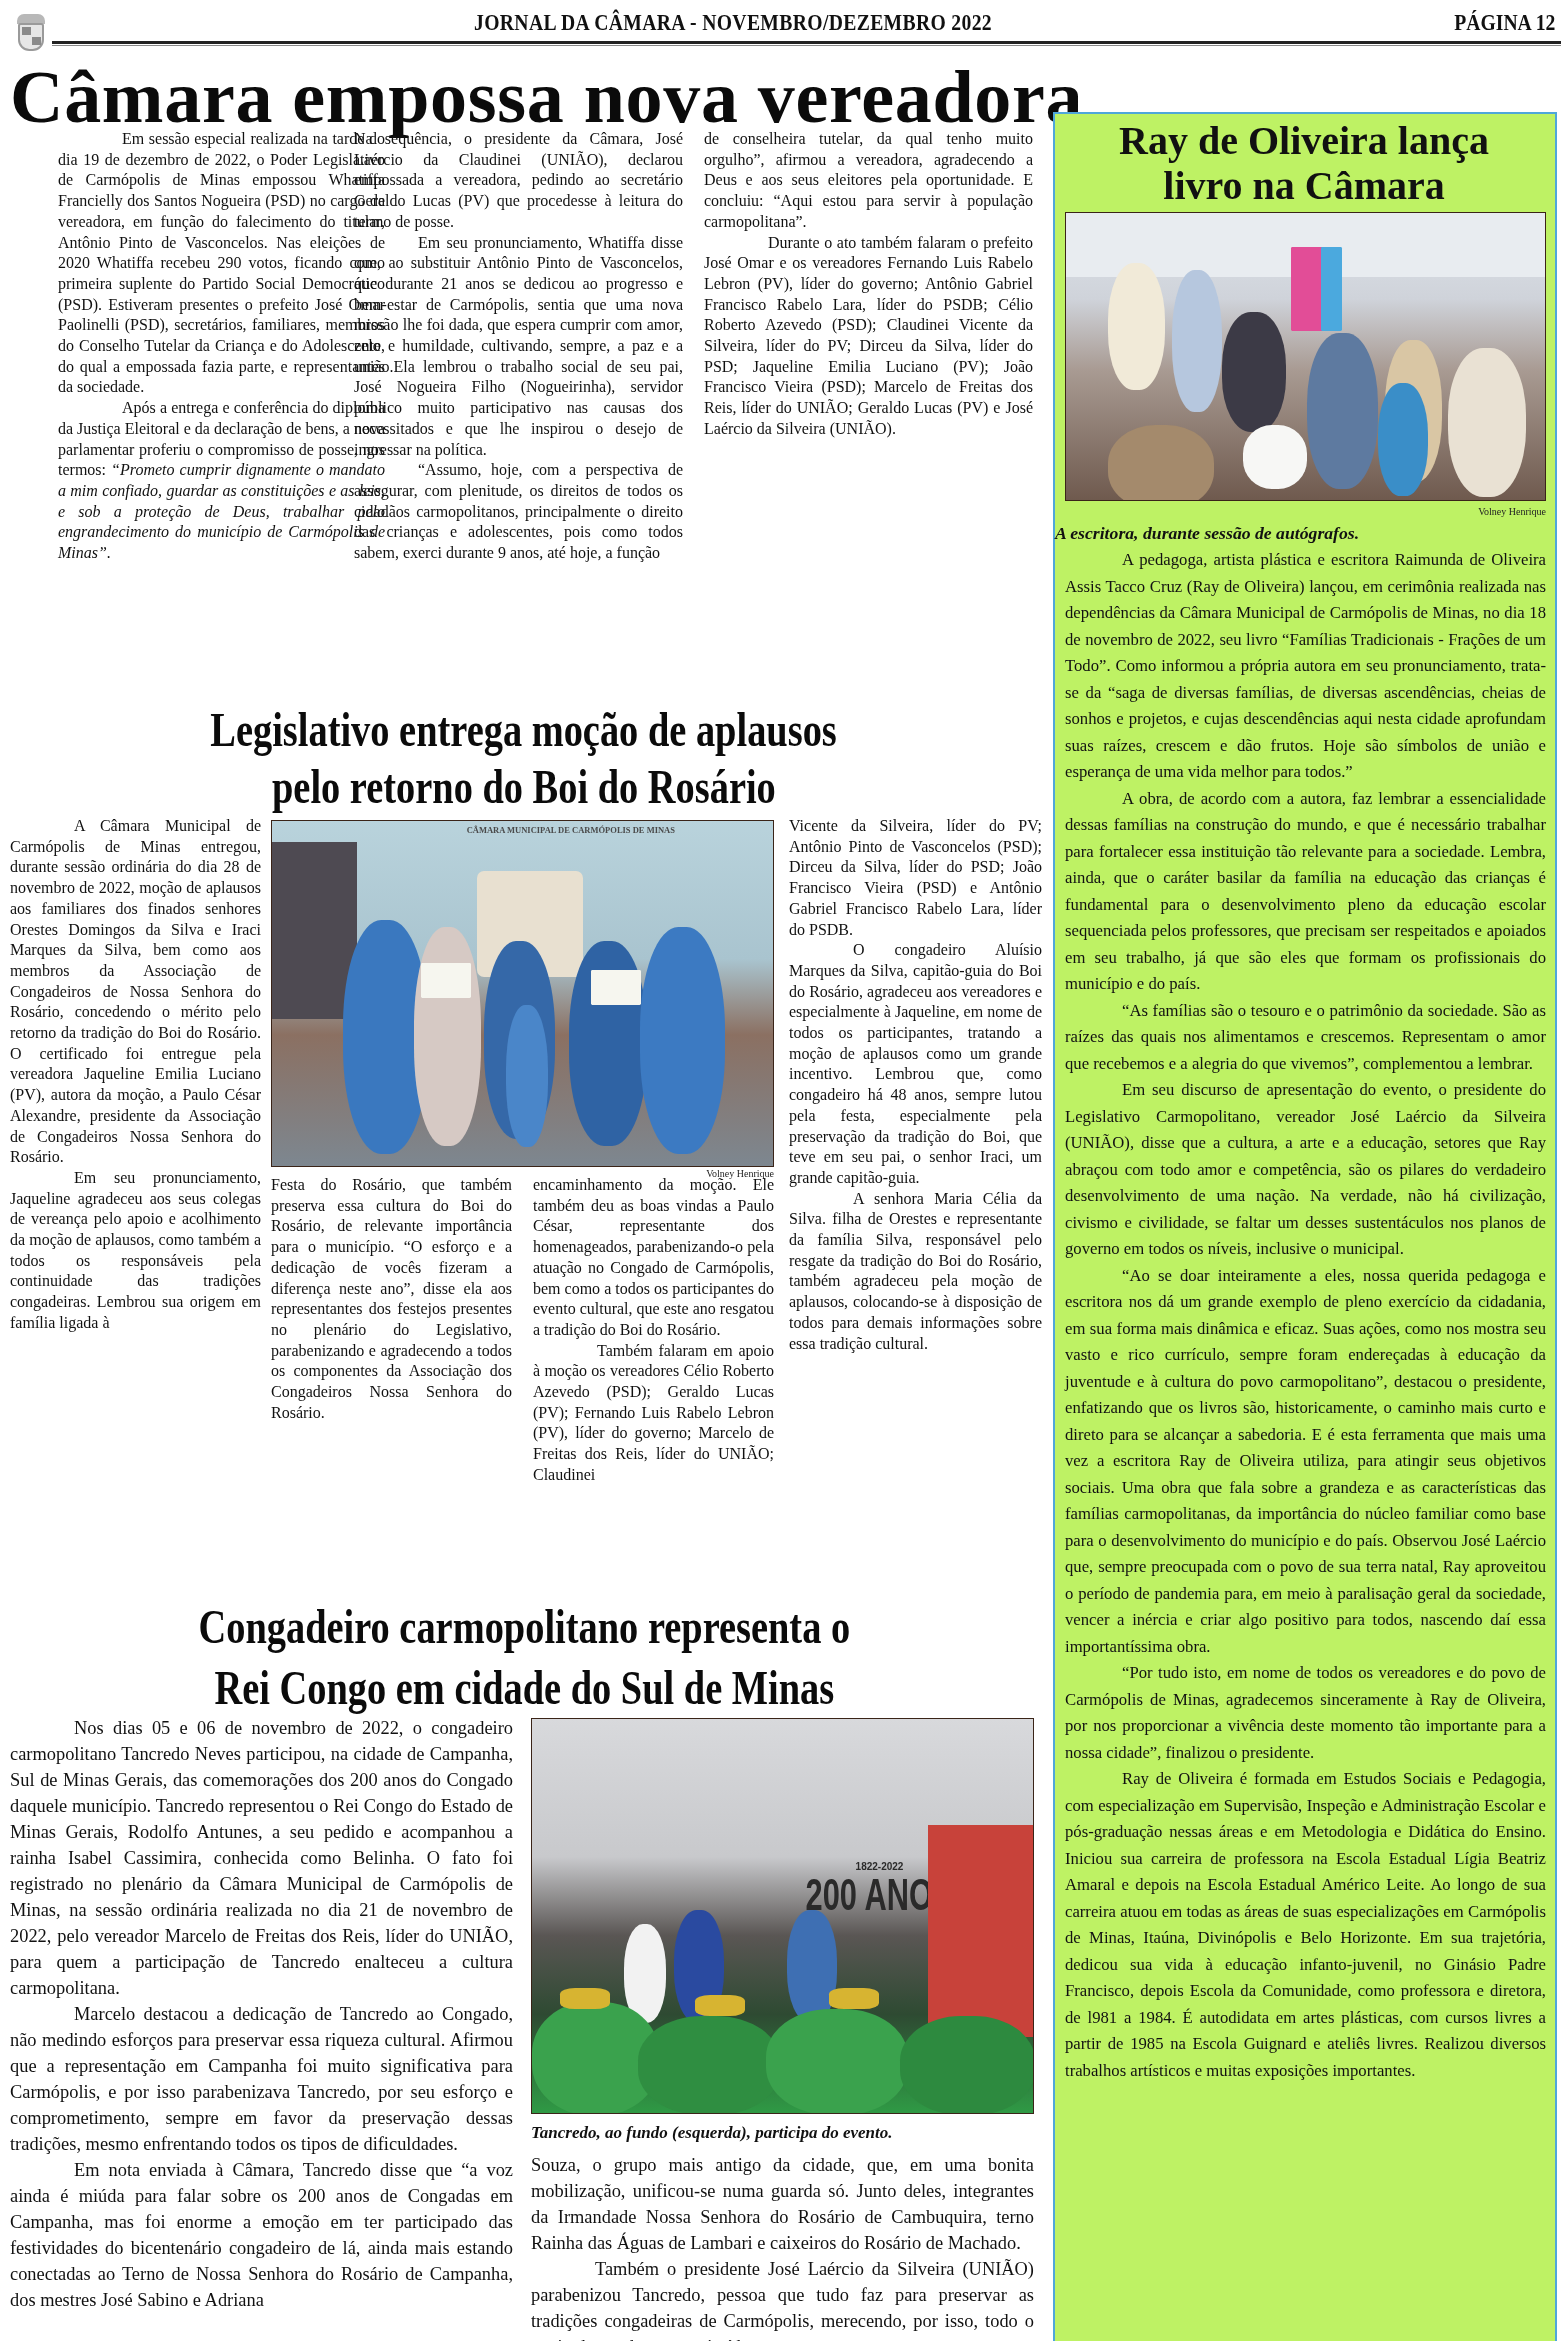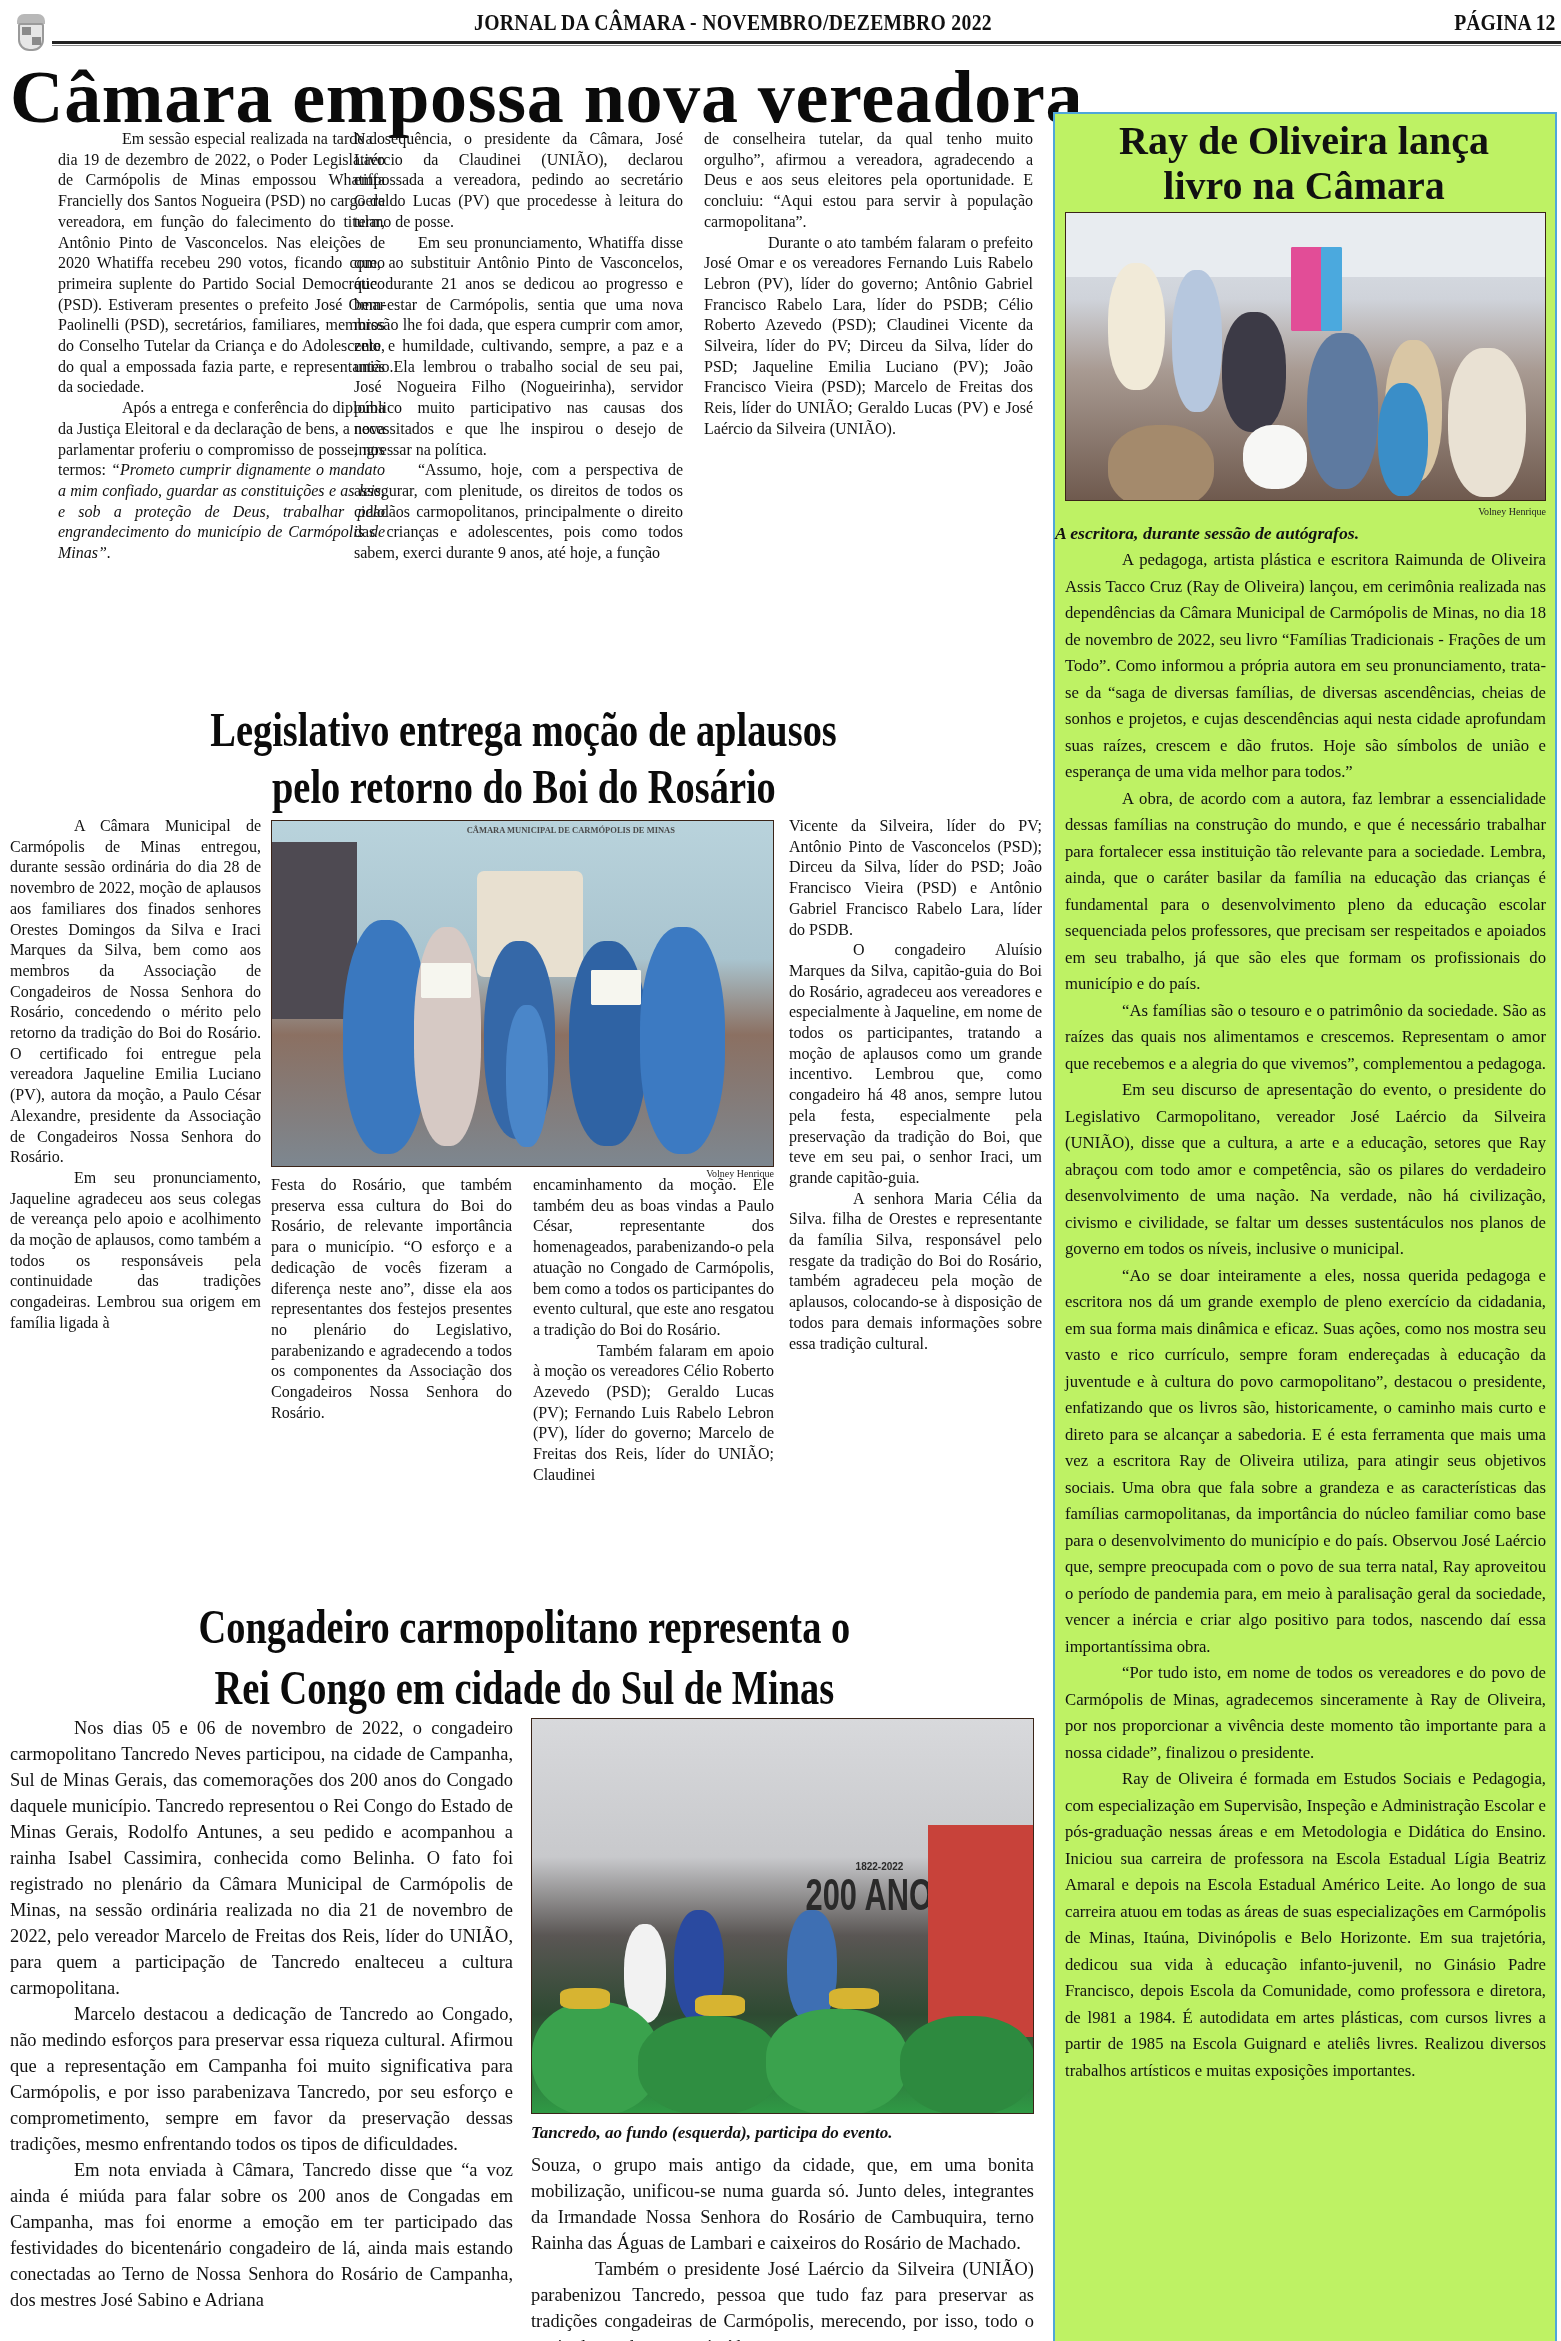--- a/index.html
+++ b/index.html
@@ -106,21 +106,21 @@
     <div class="blob" style="left:382px;top:135px;width:78px;height:149px;background:#e9e1d3;"></div>
     <div class="blob" style="left:312px;top:170px;width:50px;height:113px;background:#3a8ec8;"></div>
     <div class="blob" style="left:42px;top:212px;width:106px;height:85px;background:#a48a6c;"></div>
     <div class="blob" style="left:177px;top:212px;width:64px;height:64px;background:#f7f7f5;"></div>
   </div>
   <div class="credit sb-credit">Volney Henrique</div>
   <div class="caption sb-caption">A escritora, durante sessão de autógrafos.</div>
   <div class="col sb-text" id="sbtext">
       <p>A pedagoga, artista plástica e escritora Raimunda de Oliveira Assis Tacco Cruz (Ray de Oliveira) lançou, em cerimônia realizada nas dependências da Câmara Municipal de Carmópolis de Minas, no dia 18 de novembro de 2022, seu livro “Famílias Tradicionais - Frações de um Todo”. Como informou a própria autora em seu pronunciamento, trata-se da “saga de diversas famílias, de diversas ascendências, cheias de sonhos e projetos, e cujas descendências aqui nesta cidade aprofundam suas raízes, crescem e dão frutos. Hoje são símbolos de união e esperança de uma vida melhor para todos.”</p>
       <p>A obra, de acordo com a autora, faz lembrar a essencialidade dessas famílias na construção do mundo, e que é necessário trabalhar para fortalecer essa instituição tão relevante para a sociedade. Lembra, ainda, que o caráter basilar da família na educação das crianças é fundamental para o desenvolvimento pleno da educação escolar sequenciada pelos professores, que precisam ser respeitados e apoiados em seu trabalho, já que são eles que formam os profissionais do município e do país.</p>
-      <p>“As famílias são o tesouro e o patrimônio da sociedade. São as raízes das quais nos alimentamos e crescemos. Representam o amor que recebemos e a alegria do que vivemos”, complementou a pedagoga.</p>
+      <p>“As famílias são o tesouro e o patrimônio da sociedade. São as raízes das quais nos alimentamos e crescemos. Representam o amor que recebemos e a alegria do que vivemos”, complementou a lembrar.</p>
       <p>Em seu discurso de apresentação do evento, o presidente do Legislativo Carmopolitano, vereador José Laércio da Silveira (UNIÃO), disse que a cultura, a arte e a educação, setores que Ray abraçou com todo amor e competência, são os pilares do verdadeiro desenvolvimento de uma nação. Na verdade, não há civilização, civismo e civilidade, se faltar um desses sustentáculos nos planos de governo em todos os níveis, inclusive o municipal.</p>
       <p>“Ao se doar inteiramente a eles, nossa querida pedagoga e escritora nos dá um grande exemplo de pleno exercício da cidadania, em sua forma mais dinâmica e eficaz. Suas ações, como nos mostra seu vasto e rico currículo, sempre foram endereçadas à educação da juventude e à cultura do povo carmopolitano”, destacou o presidente, enfatizando que os livros são, historicamente, o caminho mais curto e direto para se alcançar a sabedoria. E é esta ferramenta que mais uma vez a escritora Ray de Oliveira utiliza, para atingir seus objetivos sociais. Uma obra que fala sobre a grandeza e as características das famílias carmopolitanas, da importância do núcleo familiar como base para o desenvolvimento do município e do país. Observou José Laércio que, sempre preocupada com o povo de sua terra natal, Ray aproveitou o período de pandemia para, em meio à paralisação geral da sociedade, vencer a inércia e criar algo positivo para todos, nascendo daí essa importantíssima obra.</p>
       <p>“Por tudo isto, em nome de todos os vereadores e do povo de Carmópolis de Minas, agradecemos sinceramente à Ray de Oliveira, por nos proporcionar a vivência deste momento tão importante para a nossa cidade”, finalizou o presidente.</p>
       <p>Ray de Oliveira é formada em Estudos Sociais e Pedagogia, com especialização em Supervisão, Inspeção e Administração Escolar e pós-graduação nessas áreas e em Metodologia e Didática do Ensino. Iniciou sua carreira de professora na Escola Estadual Lígia Beatriz Amaral e depois na Escola Estadual Américo Leite. Ao longo de sua carreira atuou em todas as áreas de suas especializações em Carmópolis de Minas, Itaúna, Divinópolis e Belo Horizonte. Em sua trajetória, dedicou sua vida à educação infanto-juvenil, no Ginásio Padre Francisco, depois Escola da Comunidade, como professora e diretora, de l981 a 1984. É autodidata em artes plásticas, com cursos livres a partir de 1985 na Escola Guignard e ateliês livres. Realizou diversos trabalhos artísticos e muitas exposições importantes.</p>
     </div>
 </aside>
 
 <section>
   <h2 class="headline h2">
     <span style="display:inline-block;transform:scaleX(0.8);">Legislativo entrega moção de aplausos</span><br>

